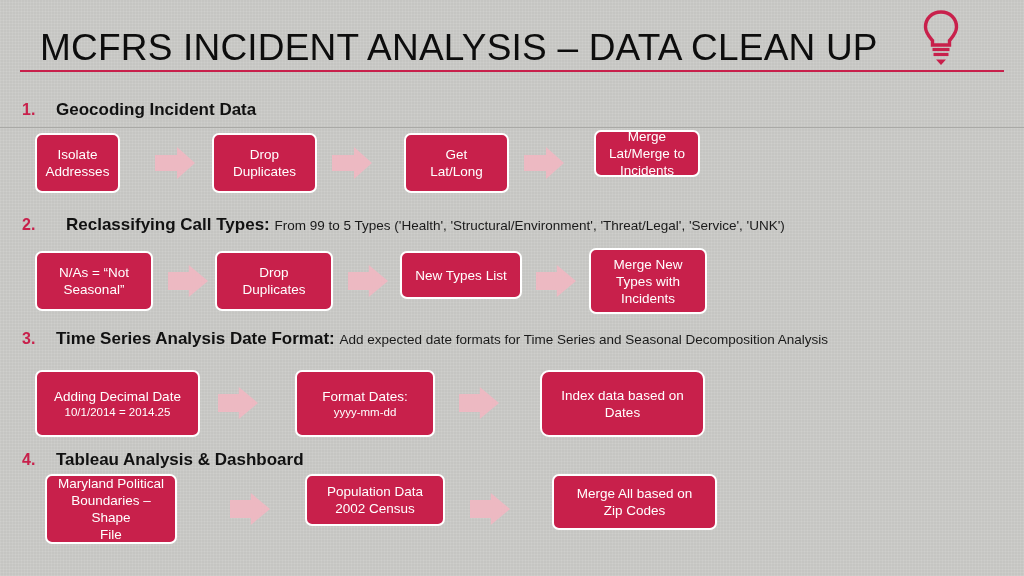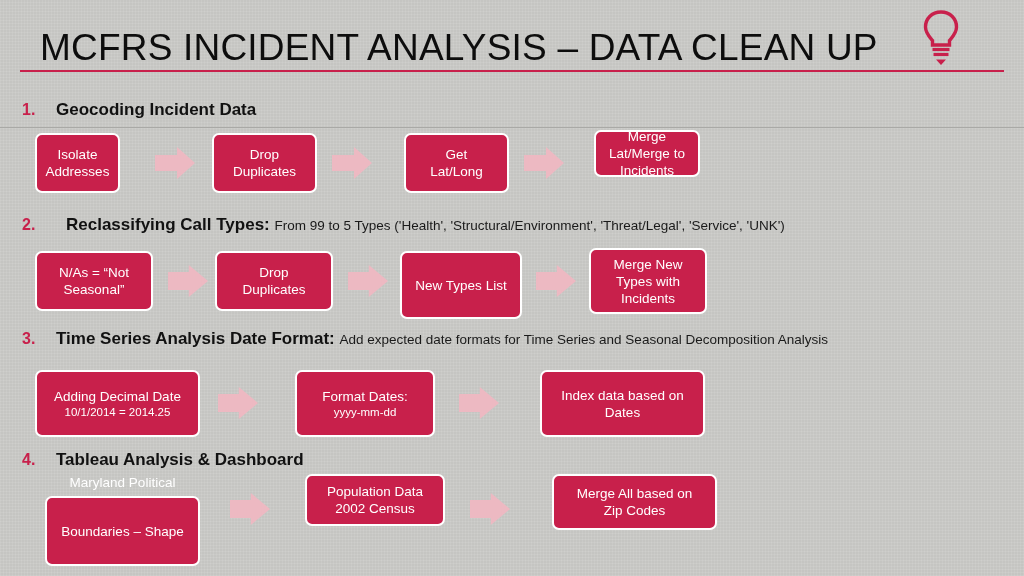--- a/index.html
+++ b/index.html
@@ -176,21 +176,21 @@
   <div class="pbox" style="left:35px; top:251px; width:118px; height:60px;">
     <span>N/As = “Not</span>
     <span>Seasonal”</span>
   </div>
   <div class="arrow chunky" style="left:168px; top:265px;"></div>
   <div class="pbox" style="left:215px; top:251px; width:118px; height:60px;">
     <span>Drop</span>
     <span>Duplicates</span>
   </div>
   <div class="arrow chunky" style="left:348px; top:265px;"></div>
-  <div class="pbox" style="left:400px; top:251px; width:122px; height:68px;">
+  <div class="pbox" style="left:400px; top:251px; width:122px; height:48px;">
     <span>New Types List</span>
   </div>
   <div class="arrow chunky" style="left:536px; top:265px;"></div>
   <div class="pbox" style="left:589px; top:248px; width:118px; height:66px;">
     <span>Merge New</span>
     <span>Types with</span>
     <span>Incidents</span>
   </div>
 
   <div class="sec-num" style="left:22px; top:330px;">3.</div>
@@ -202,31 +202,31 @@
   <div class="pbox" style="left:35px; top:370px; width:165px; height:67px;">
     <span>Adding Decimal Date</span>
     <span class="l2">10/1/2014 = 2014.25</span>
   </div>
   <div class="arrow chunky" style="left:218px; top:387px;"></div>
   <div class="pbox" style="left:295px; top:370px; width:140px; height:67px;">
     <span>Format Dates:</span>
     <span class="l2">yyyy-mm-dd</span>
   </div>
   <div class="arrow chunky" style="left:459px; top:387px;"></div>
-  <div class="pbox" style="left:540px; top:370px; width:165px; height:67px;">
+  <div class="pbox" style="left:540px; top:370px; width:165px; height:67px;border-radius:9px;">
     <span>Index data based on</span>
     <span>Dates</span>
   </div>
 
   <div class="sec-num" style="left:22px; top:451px;">4.</div>
   <div class="sec-head" style="left:56px; top:450px;">
     <span>Tableau Analysis &amp; Dashboard</span>
   </div>
 
-  <div class="pbox" style="left:45px; top:496px; width:155px; height:70px;gap:32px;">
+  <div class="pbox" style="left:45px; top:474px; width:132px; height:70px;">
     <span>Maryland Political</span>
     <span>Boundaries – Shape</span>
     <span>File</span>
   </div>
   <div class="arrow chunky" style="left:230px; top:493px;"></div>
   <div class="pbox" style="left:305px; top:474px; width:140px; height:52px;">
     <span>Population Data</span>
     <span>2002 Census</span>
   </div>
   <div class="arrow chunky" style="left:470px; top:493px;"></div>

